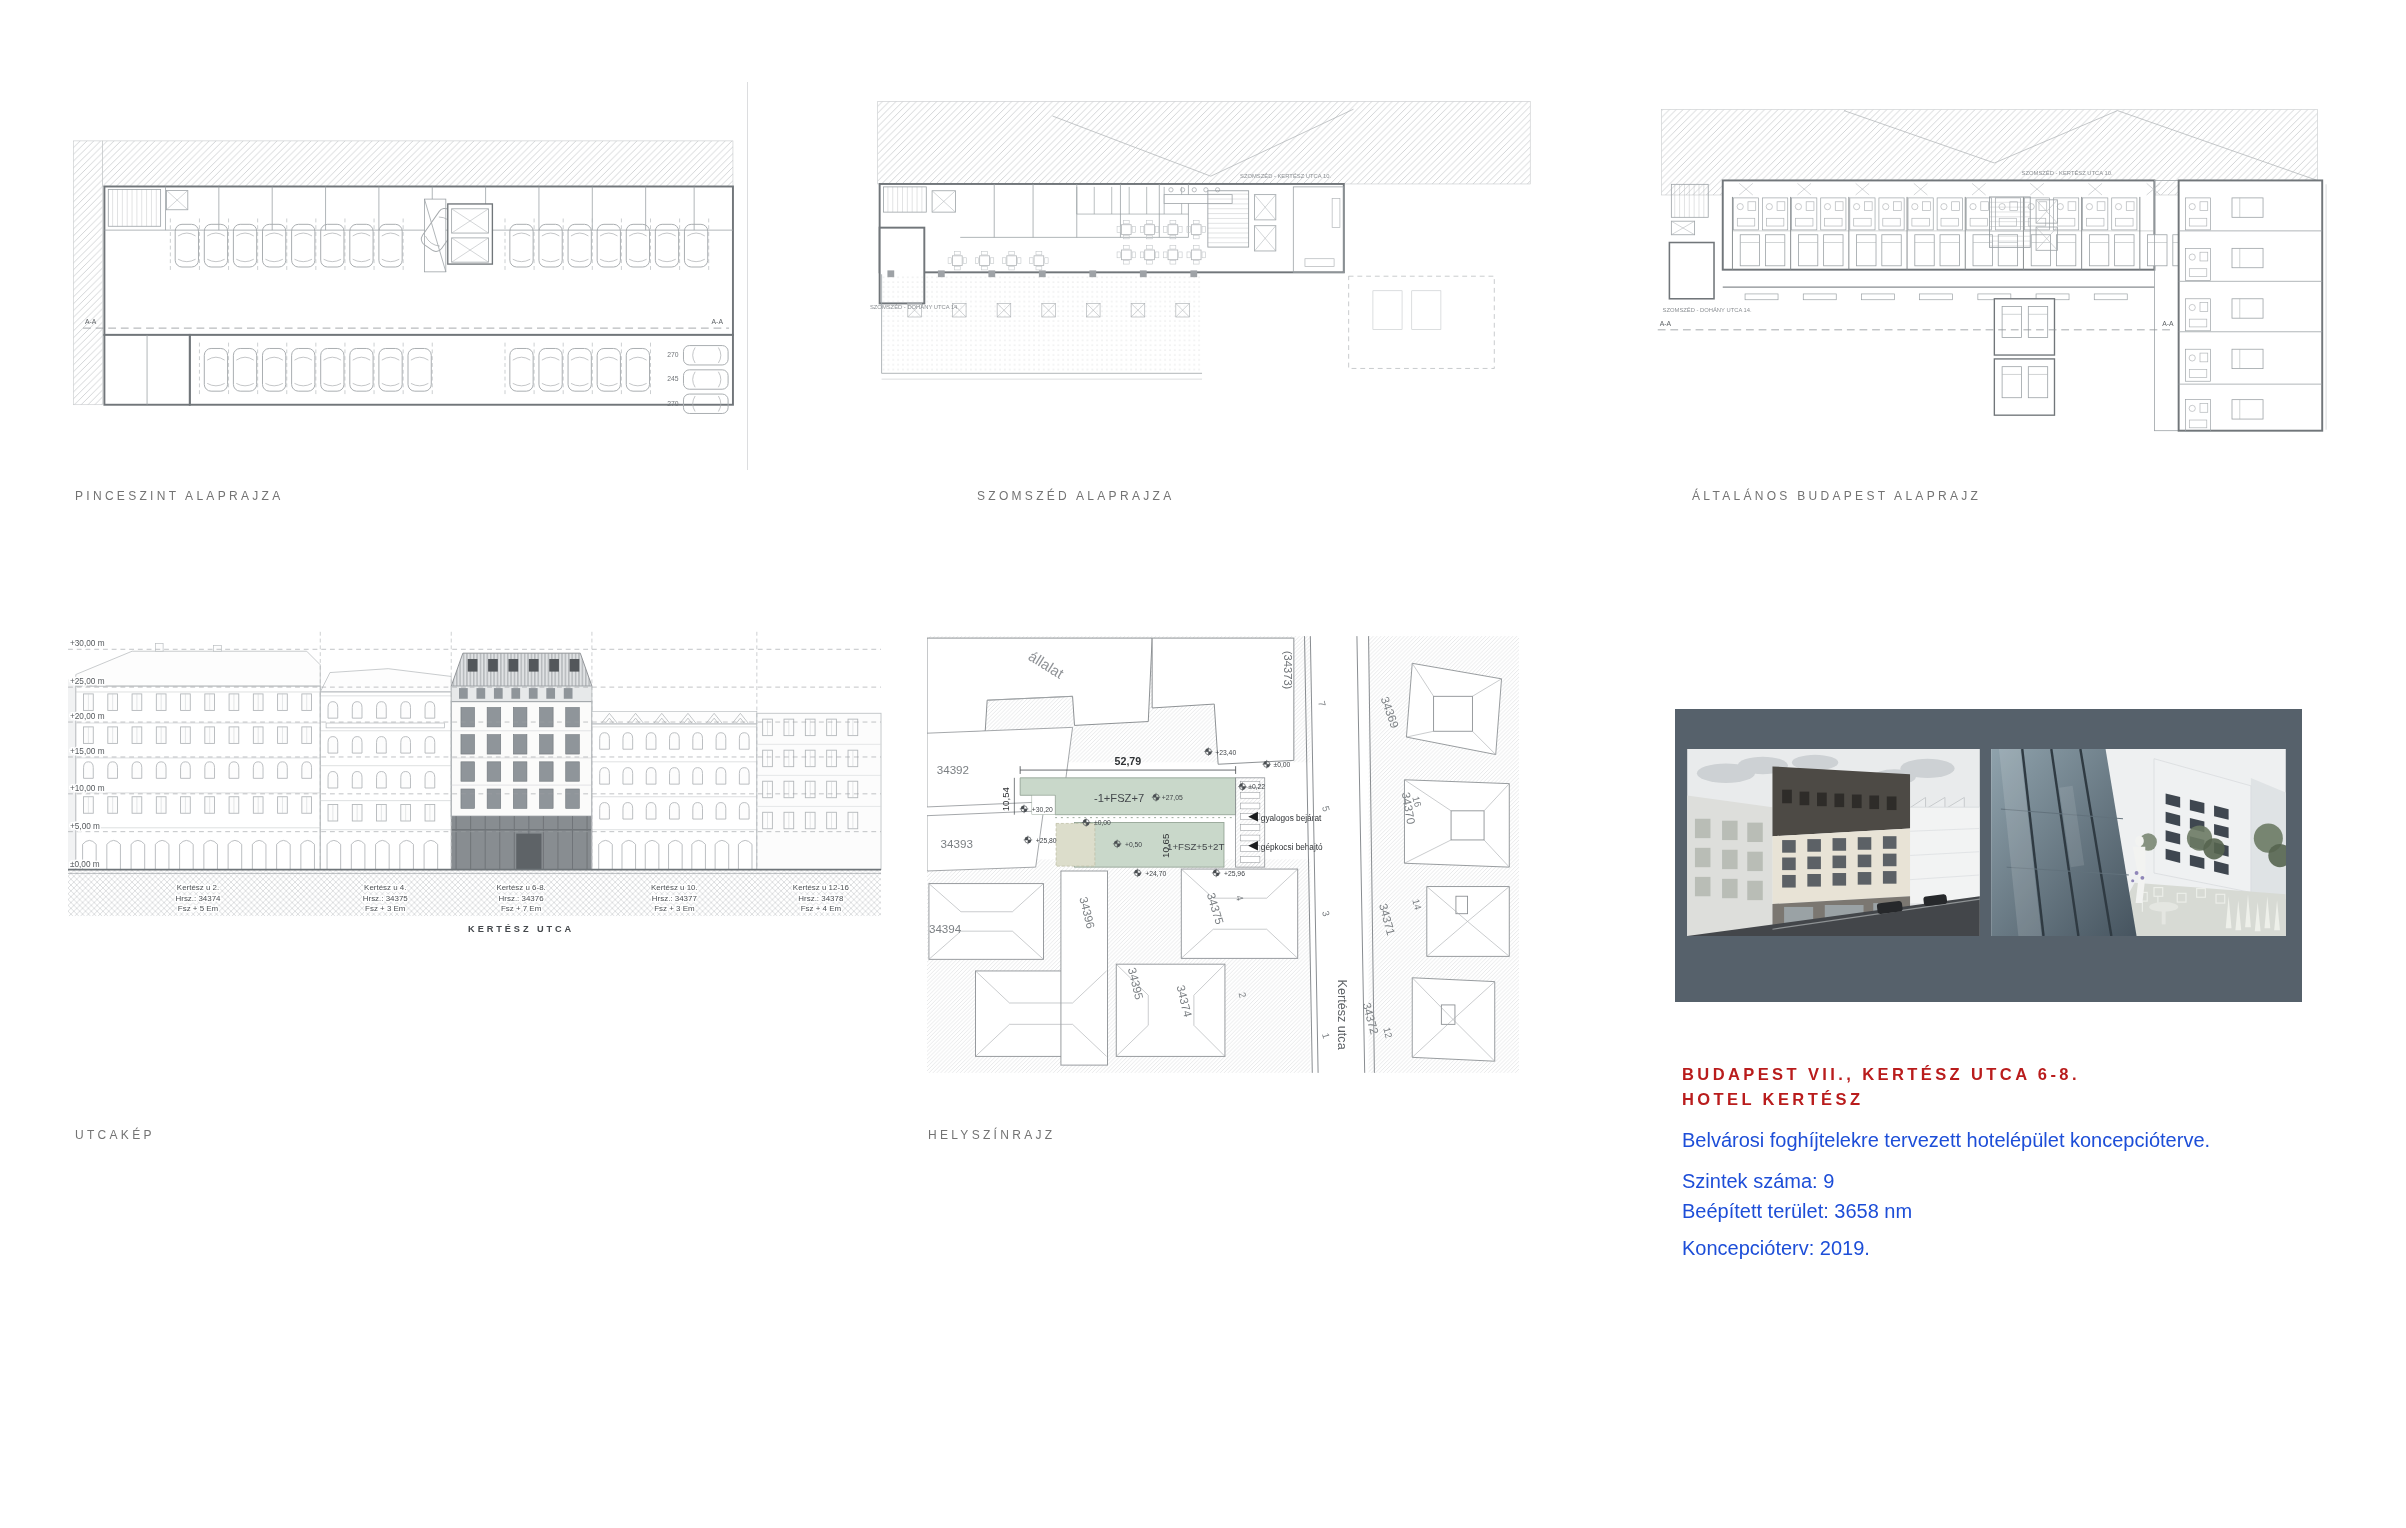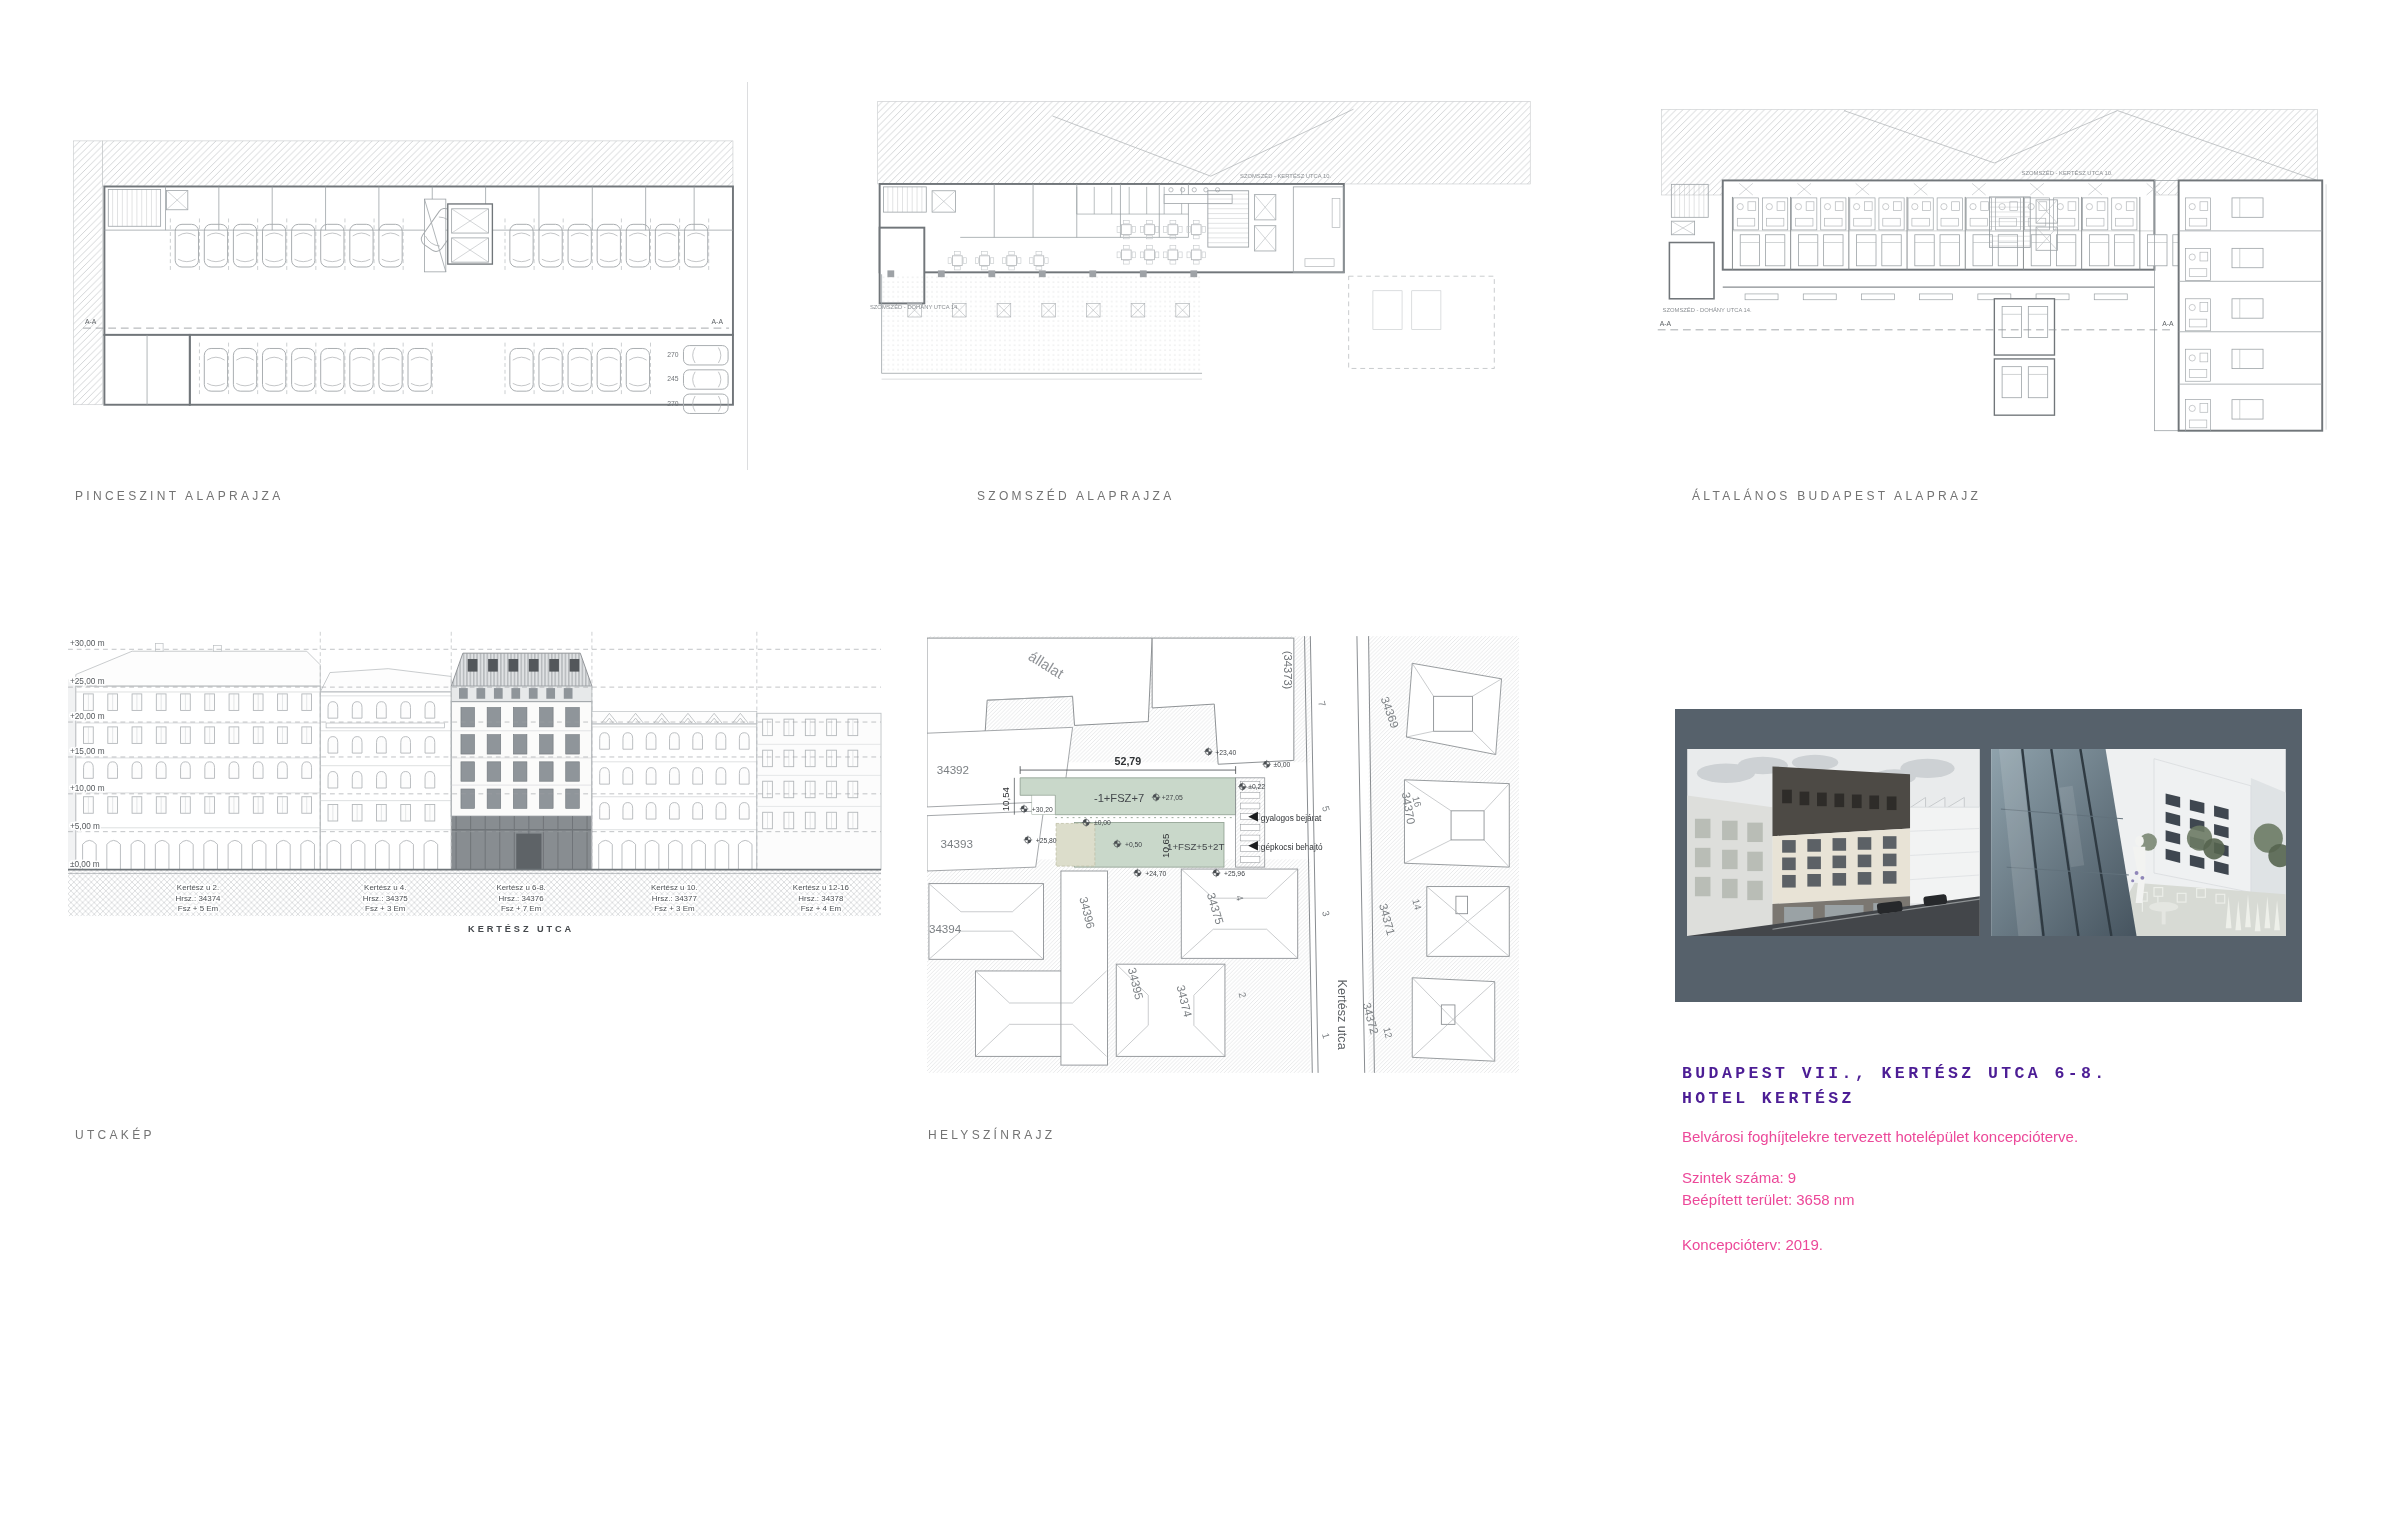--- a/index.html
+++ b/index.html
@@ -2,22 +2,22 @@
 <html><head>
 <meta charset="utf-8">
 <style>
   html,body{margin:0;padding:0;background:#ffffff;}
   .canvas{position:relative;width:2407px;height:1528px;background:#ffffff;overflow:hidden;
           font-family:"Liberation Sans",sans-serif;}
   .abs{position:absolute;}
   .planlbl{position:absolute;font-size:12px;letter-spacing:3.3px;color:#737373;white-space:nowrap;}
   .divider{position:absolute;width:1px;background:#dcdddf;}
   .panel{position:absolute;background:#56616b;}
-  .h-title{font-size:16.5px;font-weight:700;letter-spacing:3.4px;color:#4c1d95;line-height:1.5;white-space:nowrap;font-family:Liberation Mono, monospace;}
-  .h-body{font-size:15px;color:#ec4899;line-height:1.48;white-space:nowrap;}
+  .h-title{font-size:16.5px;font-weight:700;letter-spacing:3.4px;color:#b91c1c;line-height:1.5;white-space:nowrap;}
+  .h-body{font-size:20px;color:#1d4ed8;line-height:1.48;white-space:nowrap;}
   svg text{font-family:"Liberation Sans",sans-serif;}
   .halo{paint-order:stroke;stroke:#ffffff;stroke-width:3px;}
 </style>
 </head>
 <body>
 
 <div class="canvas">
 
 <svg width="0" height="0" style="position:absolute" aria-hidden="true">
   <defs>

